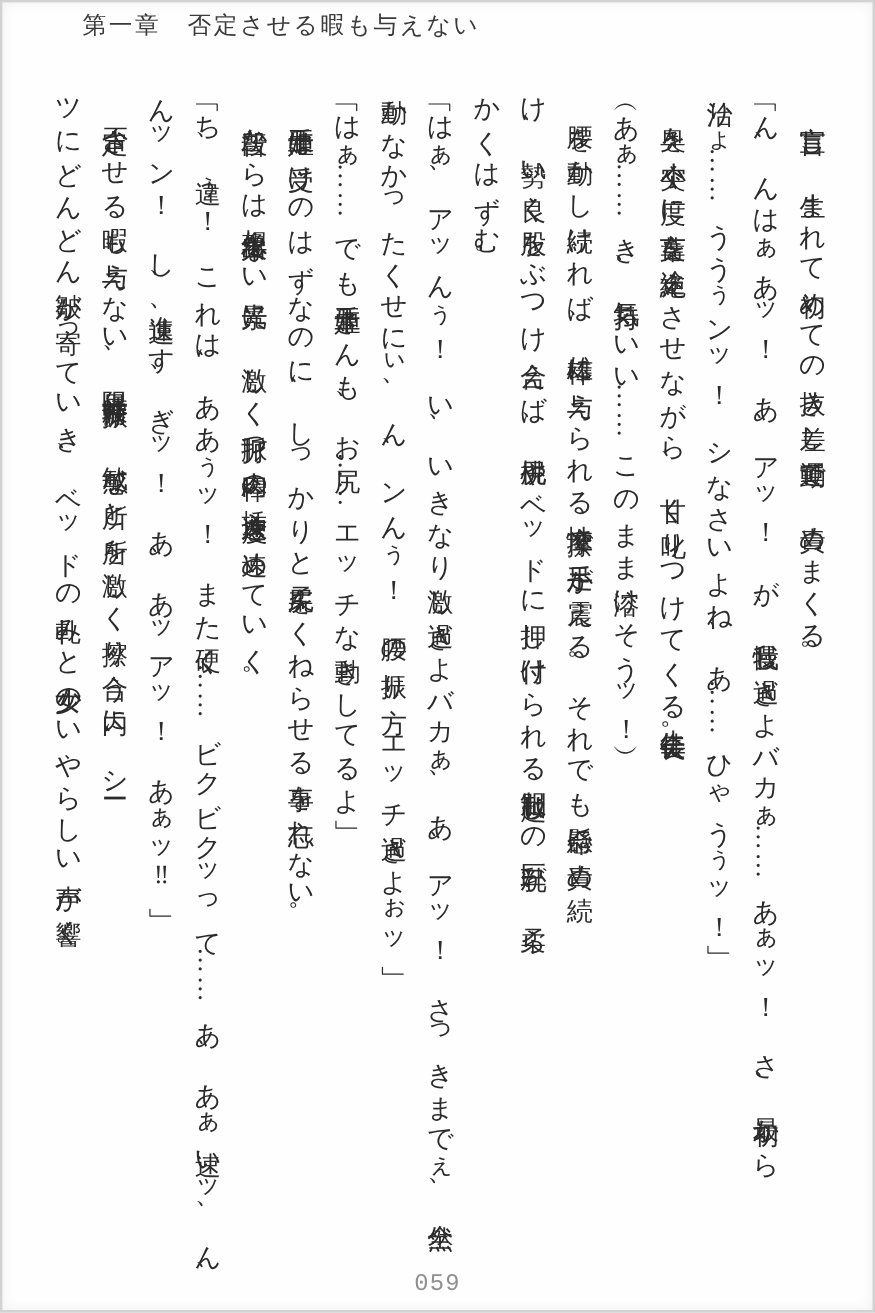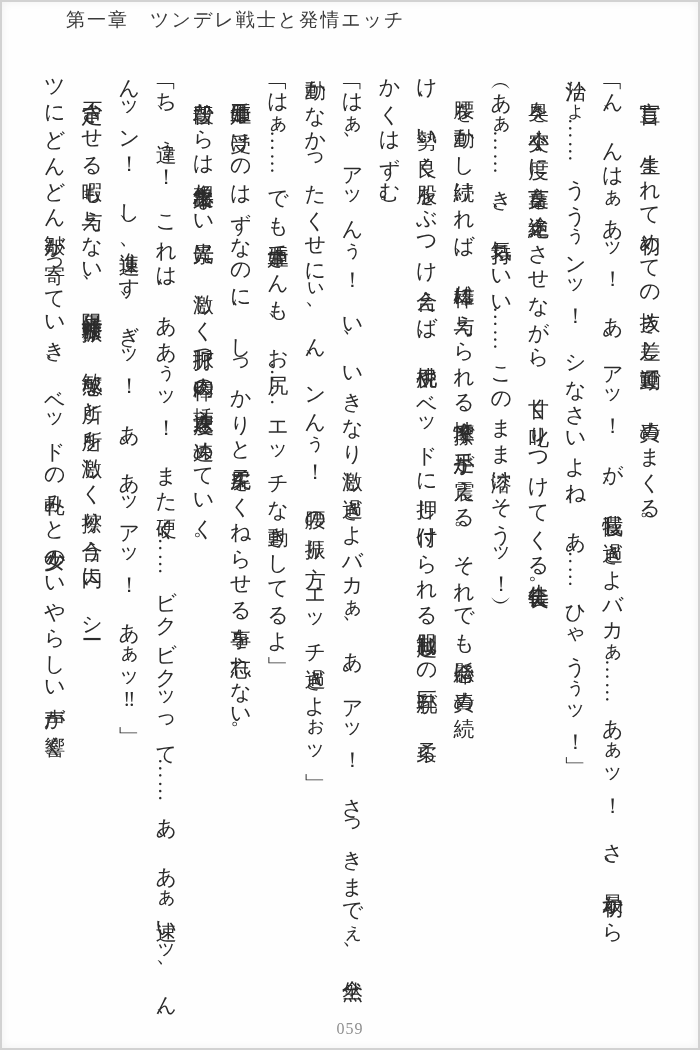--- a/index.html
+++ b/index.html
@@ -47,31 +47,31 @@
   }
   .text-body p.indent-0   { text-indent: 0; }
   .text-body p.indent-0_5 { text-indent: 0.55em; }
   .text-body p.indent-1   { text-indent: 1em; }
   .page-number {
     position: absolute;
     bottom: 10px;
     left: 0;
     width: 100%;
     text-align: center;
-    font-size: 16px;
+    font-size: 19px;
     letter-spacing: 1px;
     color: #8f8f8f;
-    font-family: Liberation Serif, serif;
+    font-family: Liberation Mono, monospace;
   }
 </style>
 </head>
 <body>
 
 <div class="page">
-  <div class="chapter-header">第一章　ツンデレ戦士と発情エッチ</div>
+  <div class="chapter-header">第一章　否定させる暇も与えない</div>
 
   <div class="text-body">
       <p class="col indent-1">宣言し、生まれて初めての抜き差し運動で、責めまくる。</p>
       <p class="col indent-0_5">「ん、んはぁあッ！　あ、アッ！　が、我慢し過ぎよバカぁ……あぁッ！　さ、最初から</p>
       <p class="col indent-0">治りょ……ううぅンッ！　シなさいよね、あ……ひゃうぅッ！」</p>
       <p class="col indent-1">奥を小突く度に言葉を途絶えさせながら、甘く叱りつけてくる生徒会長。</p>
       <p class="col indent-0_5">（あぁ……き、気持ちいい……このまま溶けそうッ！）</p>
       <p class="col indent-1">腰を動かし続ければ、雄棒に与えられる性摩擦で手足が震える。それでも懸命に責め続</p>
       <p class="col indent-0">け、勢い良く股をぶつけ合えば、桃尻やベッドに押し付けられる制服越しの巨乳が、柔ら</p>
       <p class="col indent-0">かくはずむ。</p>

